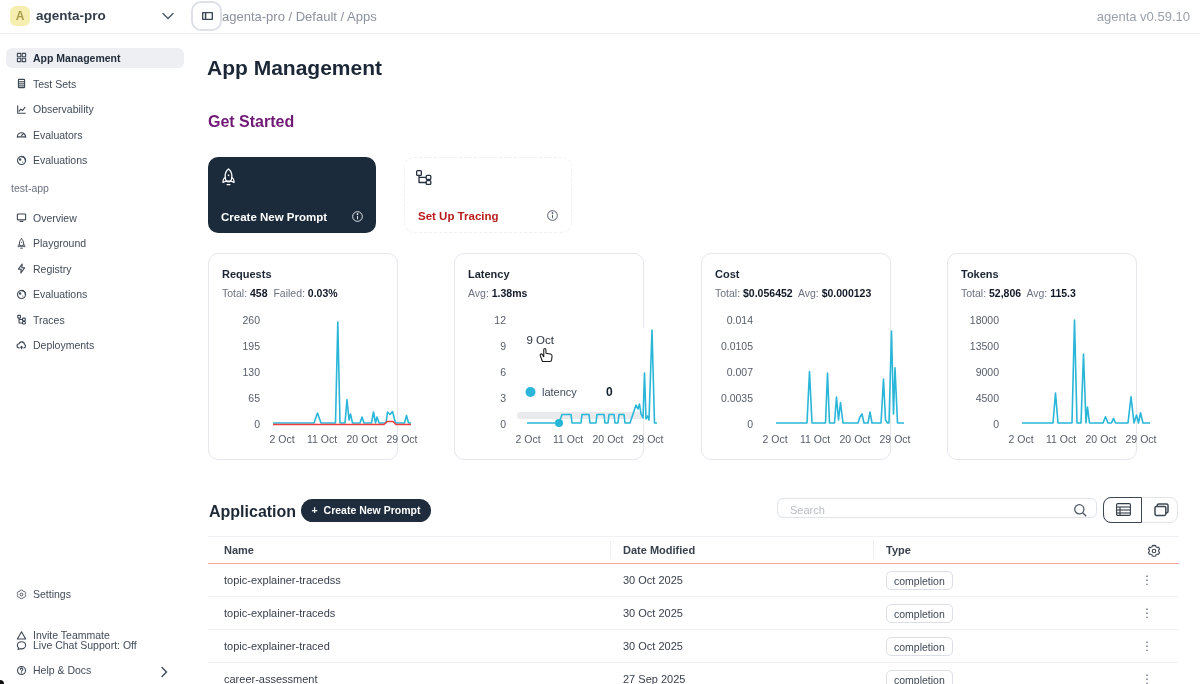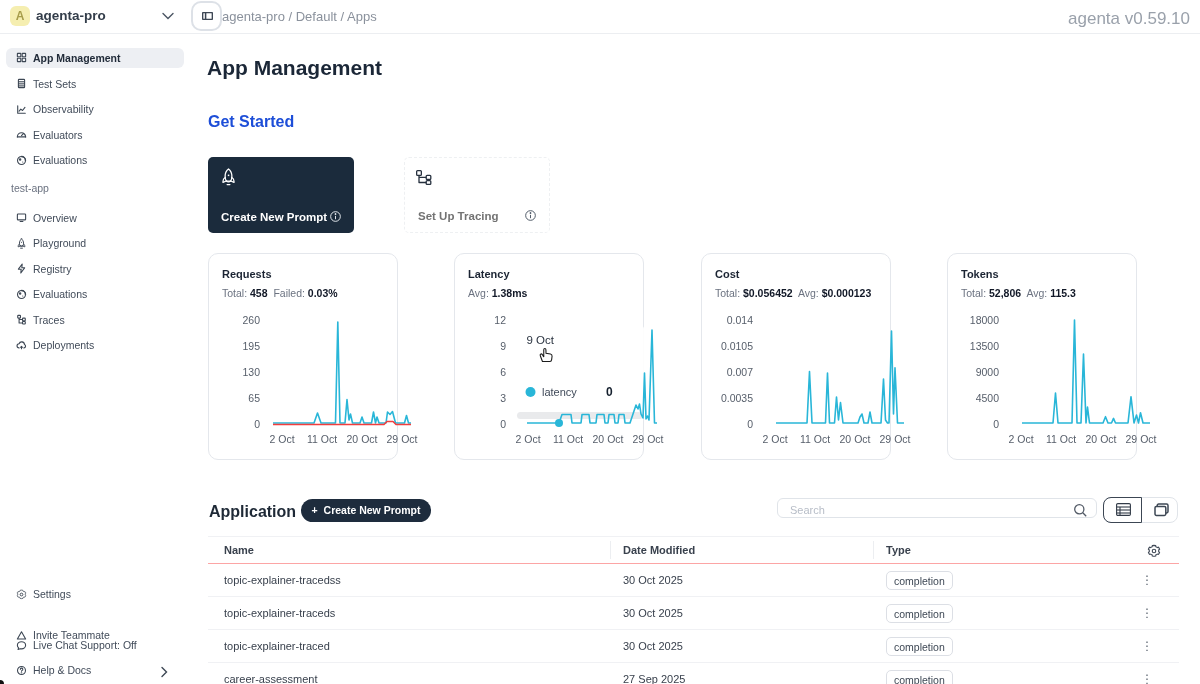--- a/index.html
+++ b/index.html
@@ -10,37 +10,37 @@
 
   
   #topbar { position:absolute; left:0; top:0; width:1200px; height:34px;
     border-bottom:1px solid #eceef1; background:#fff; }
   .ws-name { position:absolute; left:36px; top:8px; font-size:13.5px; font-weight:600; color:#333d4a; }
   .avatar { position:absolute; left:10px; top:6px; width:20px; height:20px; border-radius:6px;
     background:#f5eeb0; color:#a79d4a; font-size:12px; font-weight:600; text-align:center; line-height:20px; }
   #togglebtn { position:absolute; left:191px; top:1px; width:31px; height:30px;
     border:2px solid #dde1e7; border-radius:10px; background:#fff; }
   .crumb { position:absolute; left:222px; top:9px; font-size:13px; color:#8a919c; }
-  .version { position:absolute; right:10px; top:9px; font-size:17px; color:#9aa1ab; }
+  .version { position:absolute; right:10px; top:9px; font-size:13px; color:#9aa1ab; }
 
   
   .navitem { position:absolute; left:6px; width:178px; height:20px; }
   .navitem .ic { position:absolute; left:9.5px; top:4.5px; width:11px; height:11px; }
   .navitem .lb { position:absolute; left:27px; top:4px; font-size:10.5px; color:#414b59; white-space:nowrap; }
   .navitem.sel { background:#edeff3; border-radius:6px; }
   .navitem.sel .lb { color:#222c3a; font-weight:600; }
   .grplabel { position:absolute; left:11px; font-size:10.5px; color:#6b7280; }
 
   
   h1#title { position:absolute; left:207px; top:56px; font-size:21px; font-weight:600; color:#1b2737; }
-  h2#getstarted { position:absolute; left:208px; top:113px; font-size:16px; font-weight:600; color:#1d4ed8; }
-
-  .gcard { position:absolute; top:157px; width:146px; height:76px; border-radius:5px;padding-left:36px; }
+  h2#getstarted { position:absolute; left:208px; top:113px; font-size:16px; font-weight:600; color:#701a75; }
+
+  .gcard { position:absolute; top:157px; width:168px; height:76px; border-radius:10px;padding-left:36px; }
   .gcard.dark { background:#1b2b3c; color:#fff; }
-  .gcard.lite { background:#fff; border:1px dashed #eef0f2; color:#737373; }
+  .gcard.lite { background:#fff; border:1px dashed #eef0f2; color:#b91c1c; }
   .gcard .gtitle { position:absolute; left:13px; bottom:10.5px; font-size:11.5px; font-weight:600; white-space:nowrap; }
   .gcard .gico { position:absolute; left:13px; top:11px; }
   .gcard .ginfo { position:absolute; right:13px; bottom:11px; }
 
   .scard { position:absolute; top:253px; width:190px; height:207px; background:#fff;
     border:1px solid #e4e7ec; border-radius:10px; }
   .scard .st { position:absolute; left:13px; top:14px; font-size:11px; font-weight:700; color:#1b2433; }
   .scard .ss { position:absolute; left:13px; top:33px; font-size:10.5px; color:#6b7280; }
   .scard .ss b { color:#111827; font-weight:700; }
   .scard svg.chart { position:absolute; left:0; top:0; }

